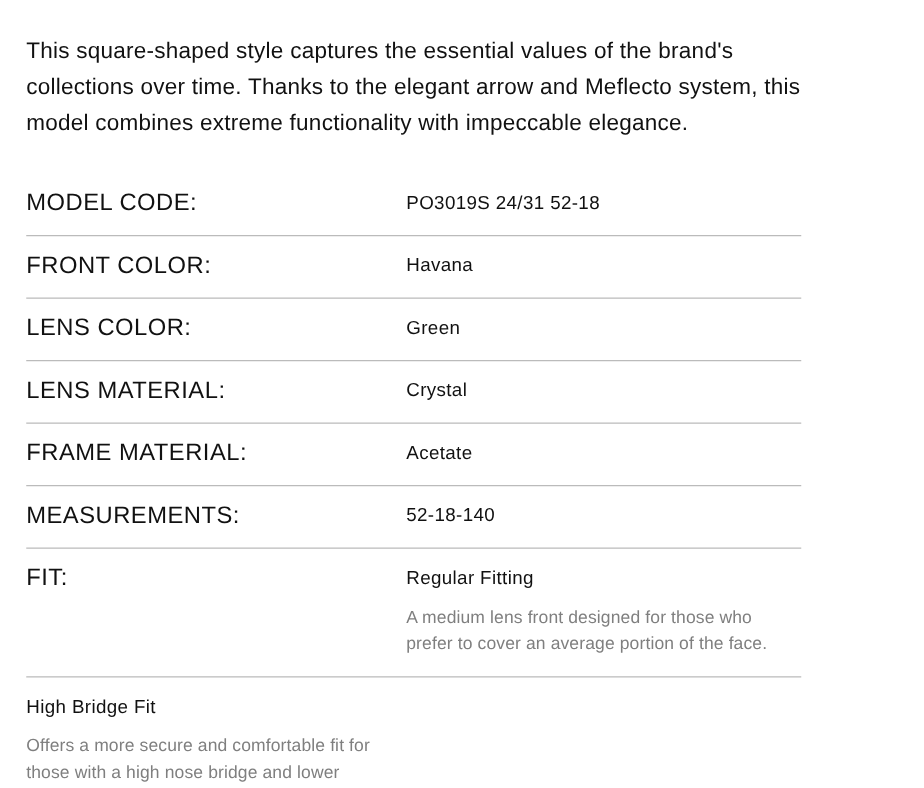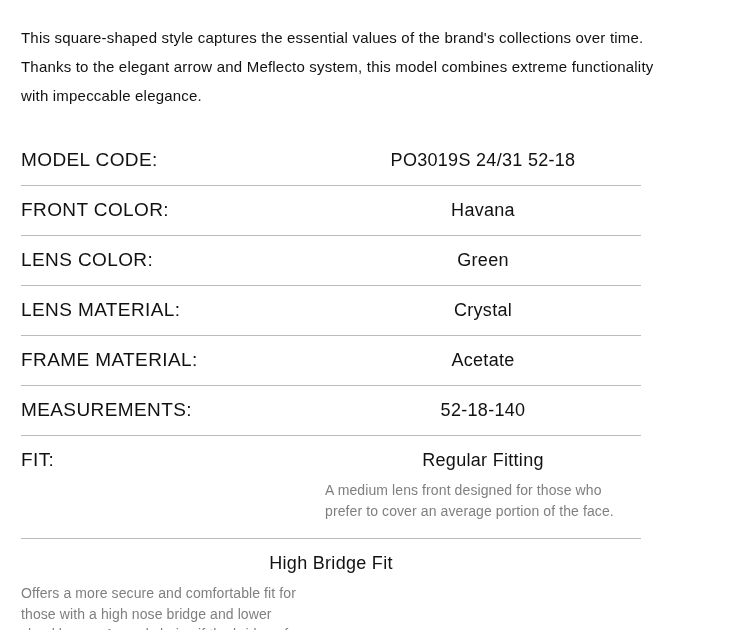--- a/index.html
+++ b/index.html
@@ -17,21 +17,21 @@
     background: var(--background);
     color: var(--text);
     font-family: "Liberation Sans", "DejaVu Sans", sans-serif;
     -webkit-font-smoothing: antialiased;
   }
   .page {
     padding: 8px 0 0 21px;
   }
   .description {
     width: 640px;
-    font-size: 15px;
+    font-size: 18px;
     line-height: 29px;
     letter-spacing: 0.2px;
     color: var(--text);
   }
   .spec-table {
     width: 620px;
     margin-top: 26px;
   }
   .spec-row {
     display: flex;
@@ -48,25 +48,24 @@
     font-size: 19px;
     line-height: 16px;
     letter-spacing: 0.4px;
     color: var(--text);
   }
   .spec-value-cell {
     flex: 1;
     min-width: 0;
   }
   .spec-value {
-    font-size: 18px;
+    font-size: 15px;
     line-height: 16px;
     letter-spacing: 0.3px;
     color: var(--text);
-    text-align: center;
   }
   .spec-desc {
     margin-top: 12px;
     max-width: 312px;
     font-size: 14px;
     line-height: 20.5px;
     letter-spacing: 0.1px;
     color: var(--muted);
   }
 </style>

